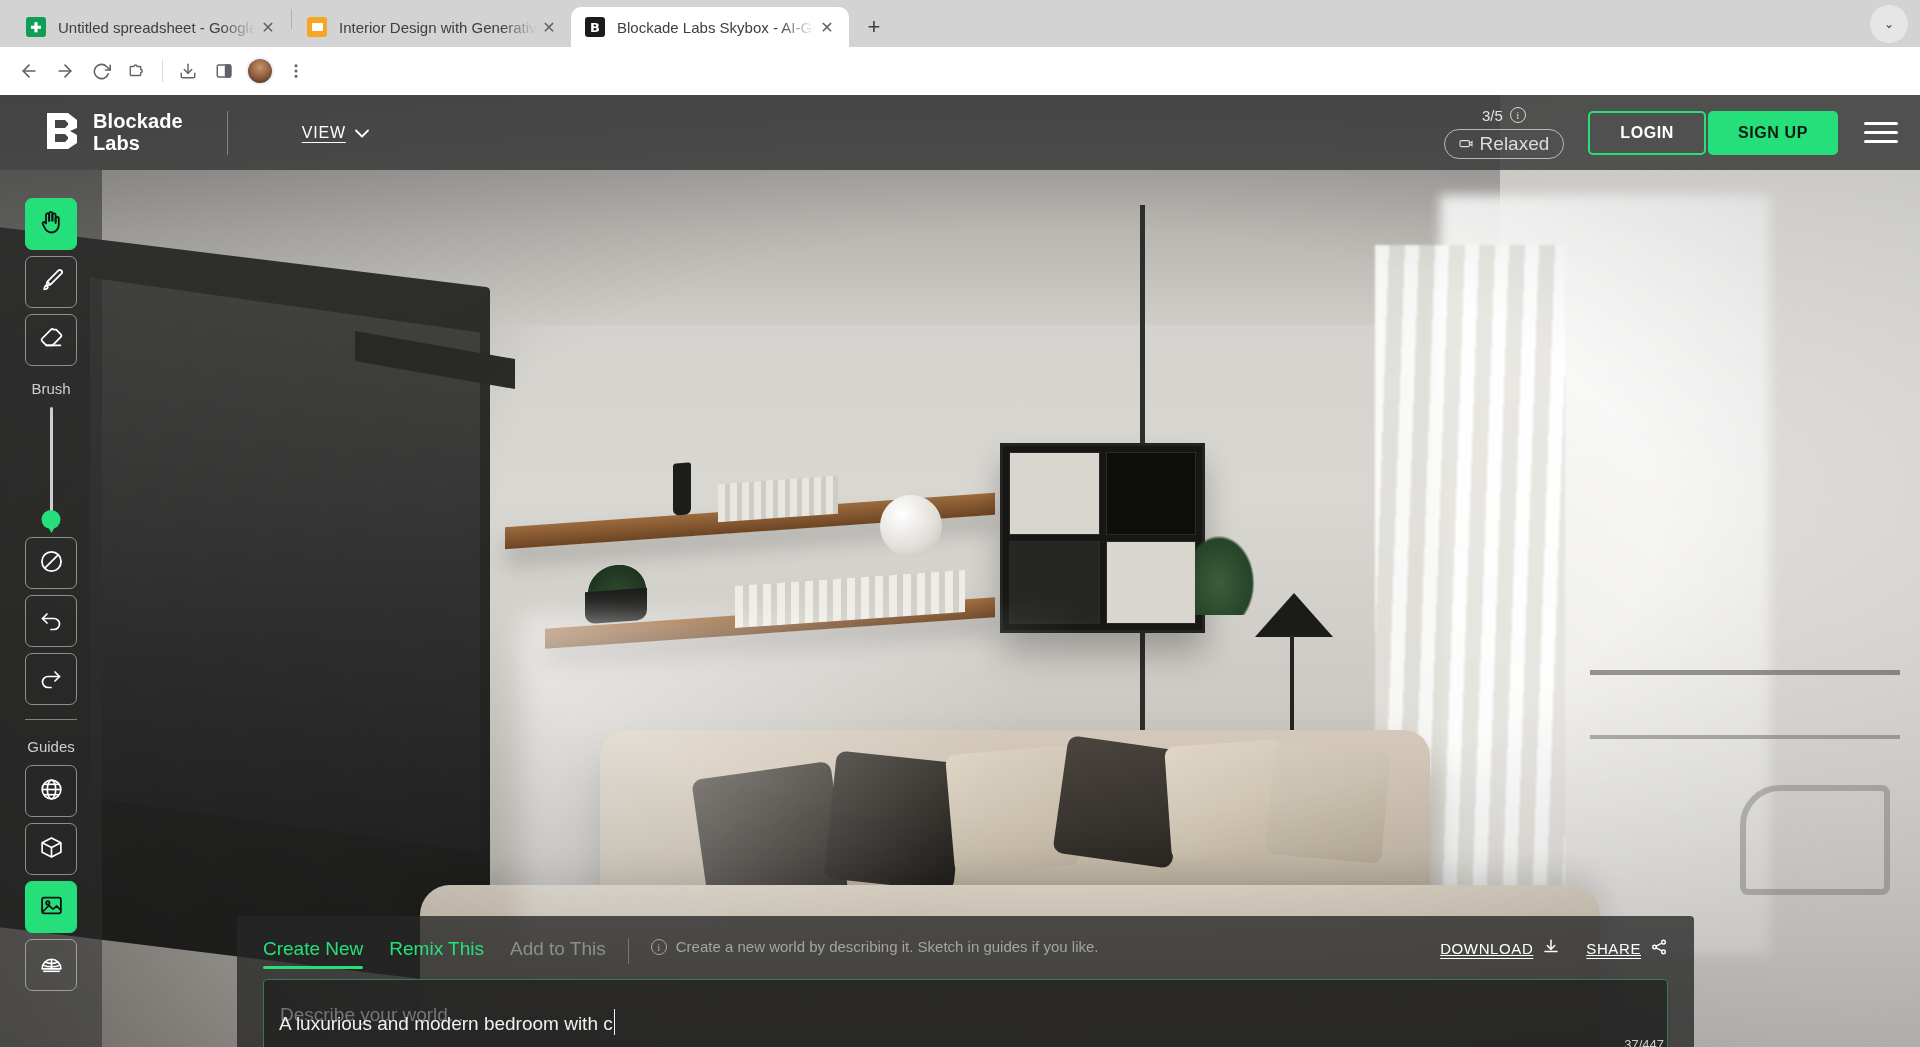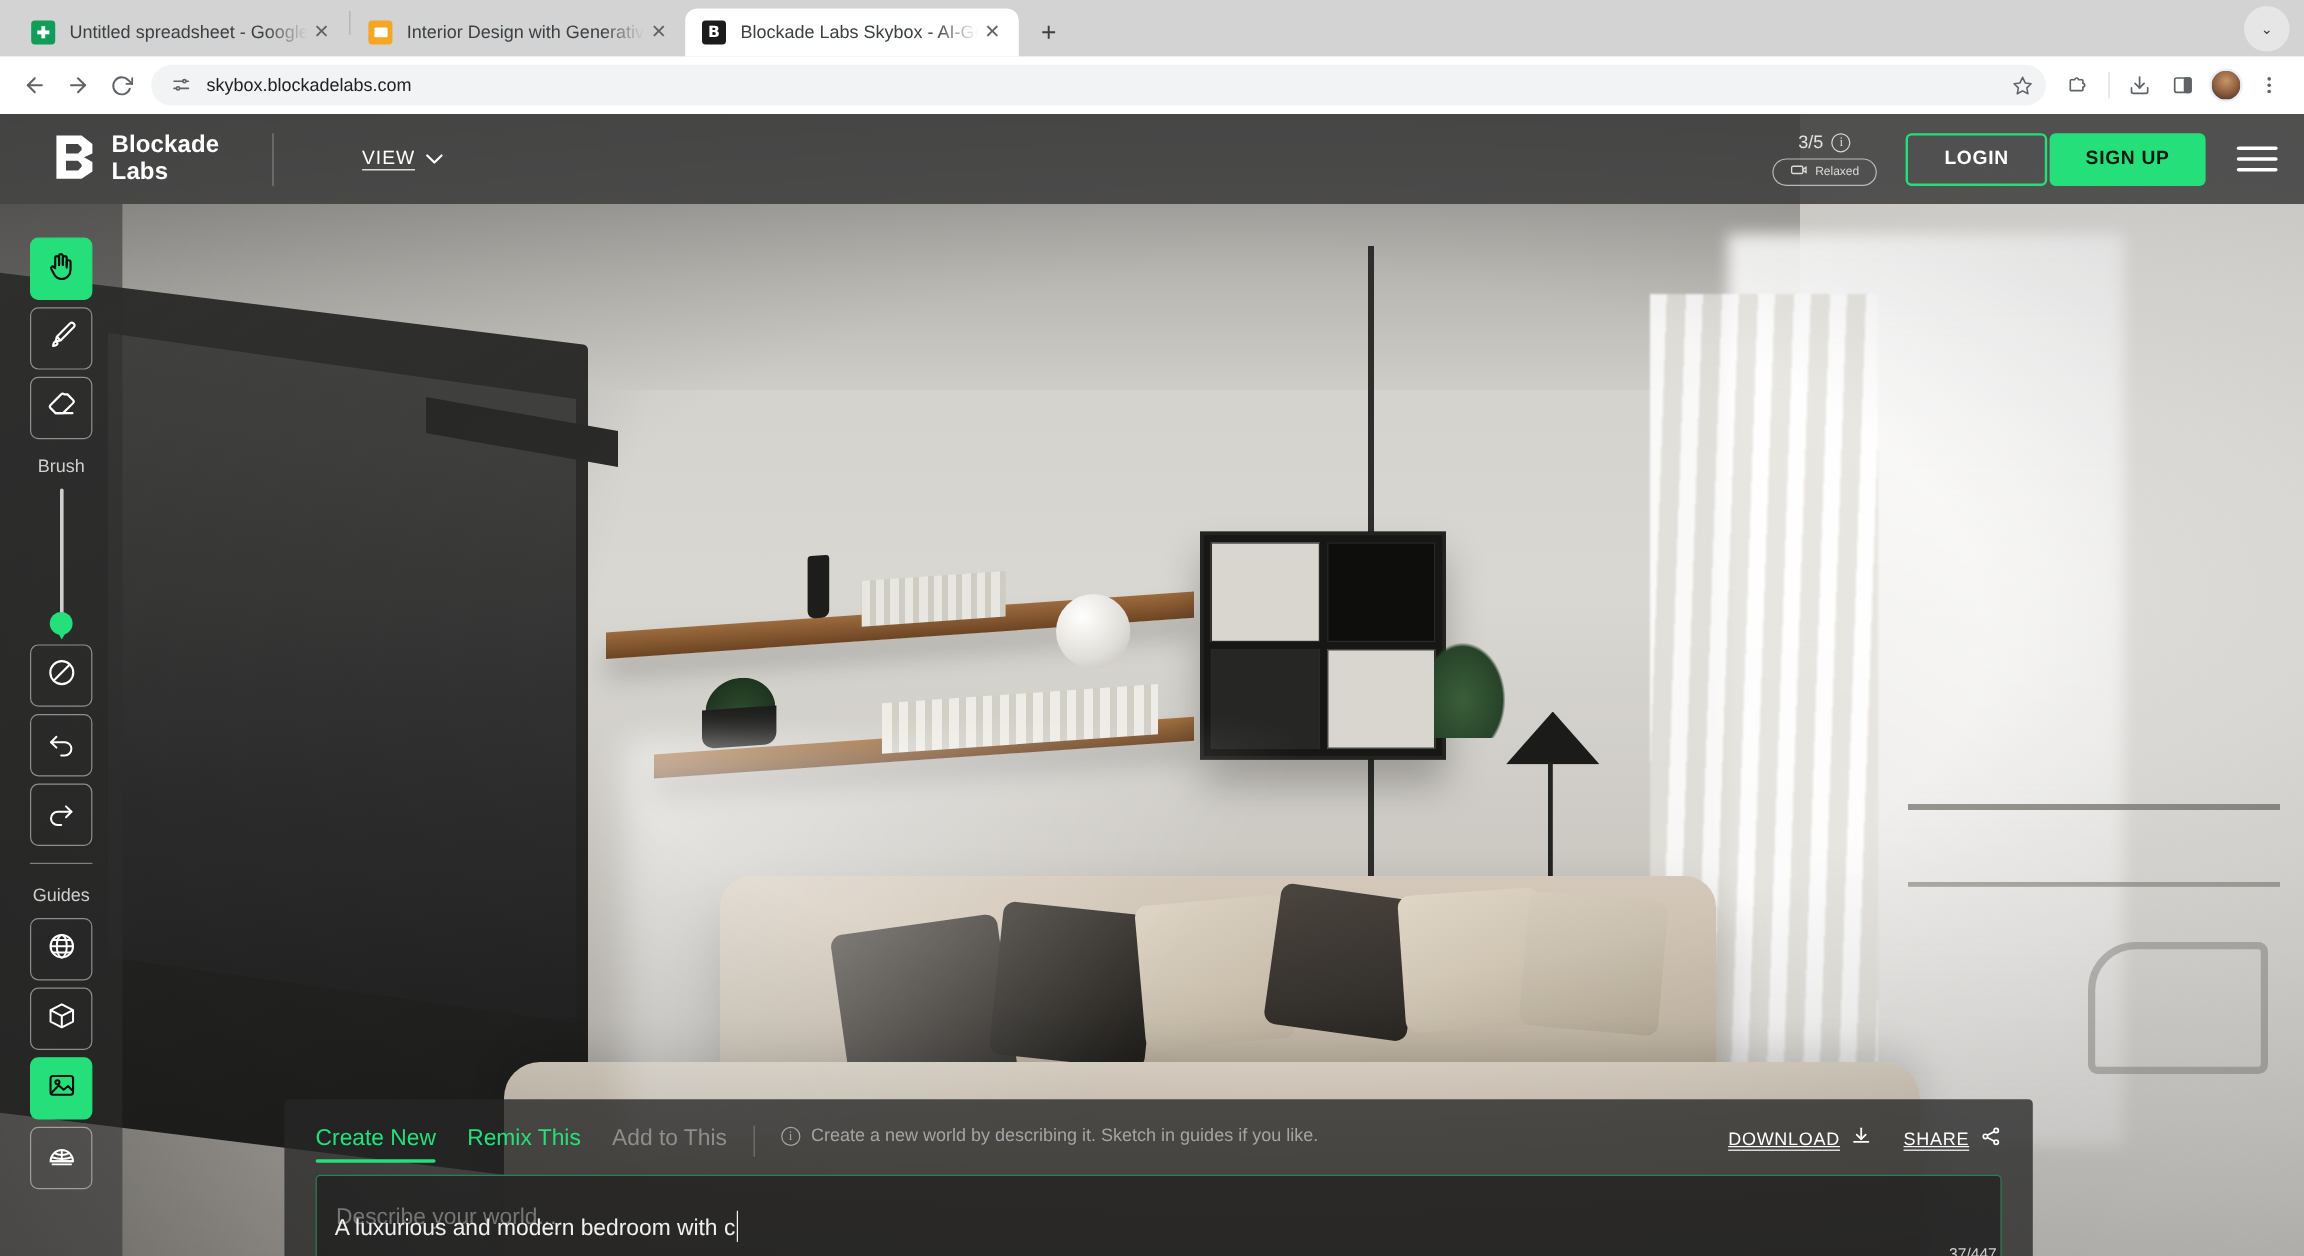--- a/index.html
+++ b/index.html
@@ -317,21 +317,21 @@
   .info-circ {
     width: 16px; height: 16px; border-radius: 50%;
     border: 1.4px solid #d7d7d7; color: #d7d7d7;
     font-size: 11px; display: flex; align-items: center; justify-content: center;
     font-family: "Liberation Serif", serif;
   }
   .mode-pill {
     border: 1px solid rgba(220,220,220,.75);
     border-radius: 20px;
     padding: 3px 14px;
-    color: #dcdcdc; font-size: 10px;
+    color: #dcdcdc; font-size: 19px;
     display: flex; align-items: center; gap: 7px;
   }
   .btn-login {
     border: 2px solid #25e07a;
     color: #fff; background: transparent;
     font-size: 16px; font-weight: 700; letter-spacing: .6px;
     padding: 11px 30px; border-radius: 5px;
     margin-right: 2px;
   }
   .btn-signup {
@@ -490,38 +490,20 @@
           <polyline points="12 5 19 12 12 19"></polyline>
         </svg>
     </div>
     <div class="nav-btn">
       <svg width="19" height="19" viewBox="0 0 24 24" fill="none" stroke="currentColor" stroke-width="2" stroke-linecap="round" stroke-linejoin="round">
           <polyline points="23 4 23 10 17 10"></polyline>
           <path d="M20.49 15a9 9 0 1 1-2.12-9.36L23 10"></path>
         </svg>
     </div>
 
-    <div class="omnibox">
-      <span class="site-ctl">
-        <svg width="16" height="16" viewBox="0 0 24 24" fill="none" stroke="currentColor" stroke-width="2" stroke-linecap="round">
-            <line x1="3" y1="7" x2="14" y2="7"></line>
-            <line x1="18" y1="7" x2="21" y2="7"></line>
-            <circle cx="16" cy="7" r="2"></circle>
-            <line x1="3" y1="16" x2="6" y2="16"></line>
-            <line x1="10" y1="16" x2="21" y2="16"></line>
-            <circle cx="8" cy="16" r="2"></circle>
-          </svg>
-      </span>
-      <span class="url">skybox.blockadelabs.com</span>
-      <span class="star">
-        <svg width="17" height="17" viewBox="0 0 24 24" fill="none" stroke="currentColor" stroke-width="1.8" stroke-linejoin="round">
-            <polygon points="12 2 15.1 8.6 22 9.5 17 14.4 18.3 21.4 12 18 5.7 21.4 7 14.4 2 9.5 8.9 8.6"></polygon>
-          </svg>
-      </span>
-    </div>
 
     <div class="tb-icon">
       <svg width="18" height="18" viewBox="0 0 24 24" fill="none" stroke="currentColor" stroke-width="1.8" stroke-linejoin="round">
           <path d="M4 6h4a2 2 0 1 1 4 0h4a1 1 0 0 1 1 1v3a2 2 0 1 1 0 4v3a1 1 0 0 1-1 1H4a1 1 0 0 1-1-1V7a1 1 0 0 1 1-1z"></path>
         </svg>
     </div>
     <div class="tb-sep"></div>
     <div class="tb-icon">
       <svg width="18" height="18" viewBox="0 0 24 24" fill="none" stroke="currentColor" stroke-width="1.9" stroke-linecap="round" stroke-linejoin="round">
           <path d="M21 15v4a2 2 0 0 1-2 2H5a2 2 0 0 1-2-2v-4"></path>

